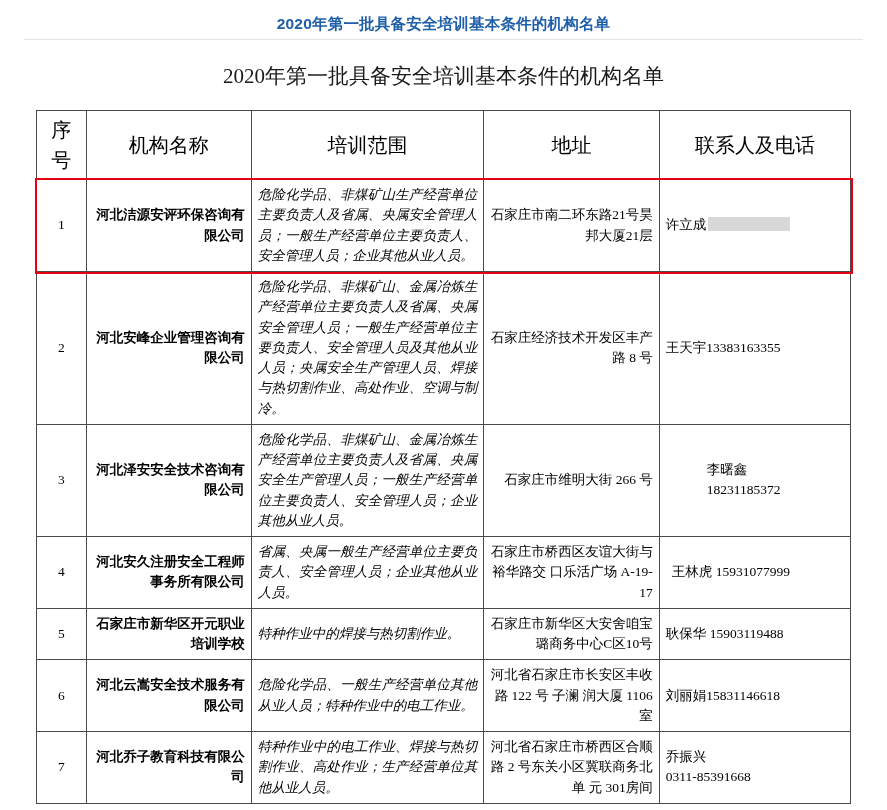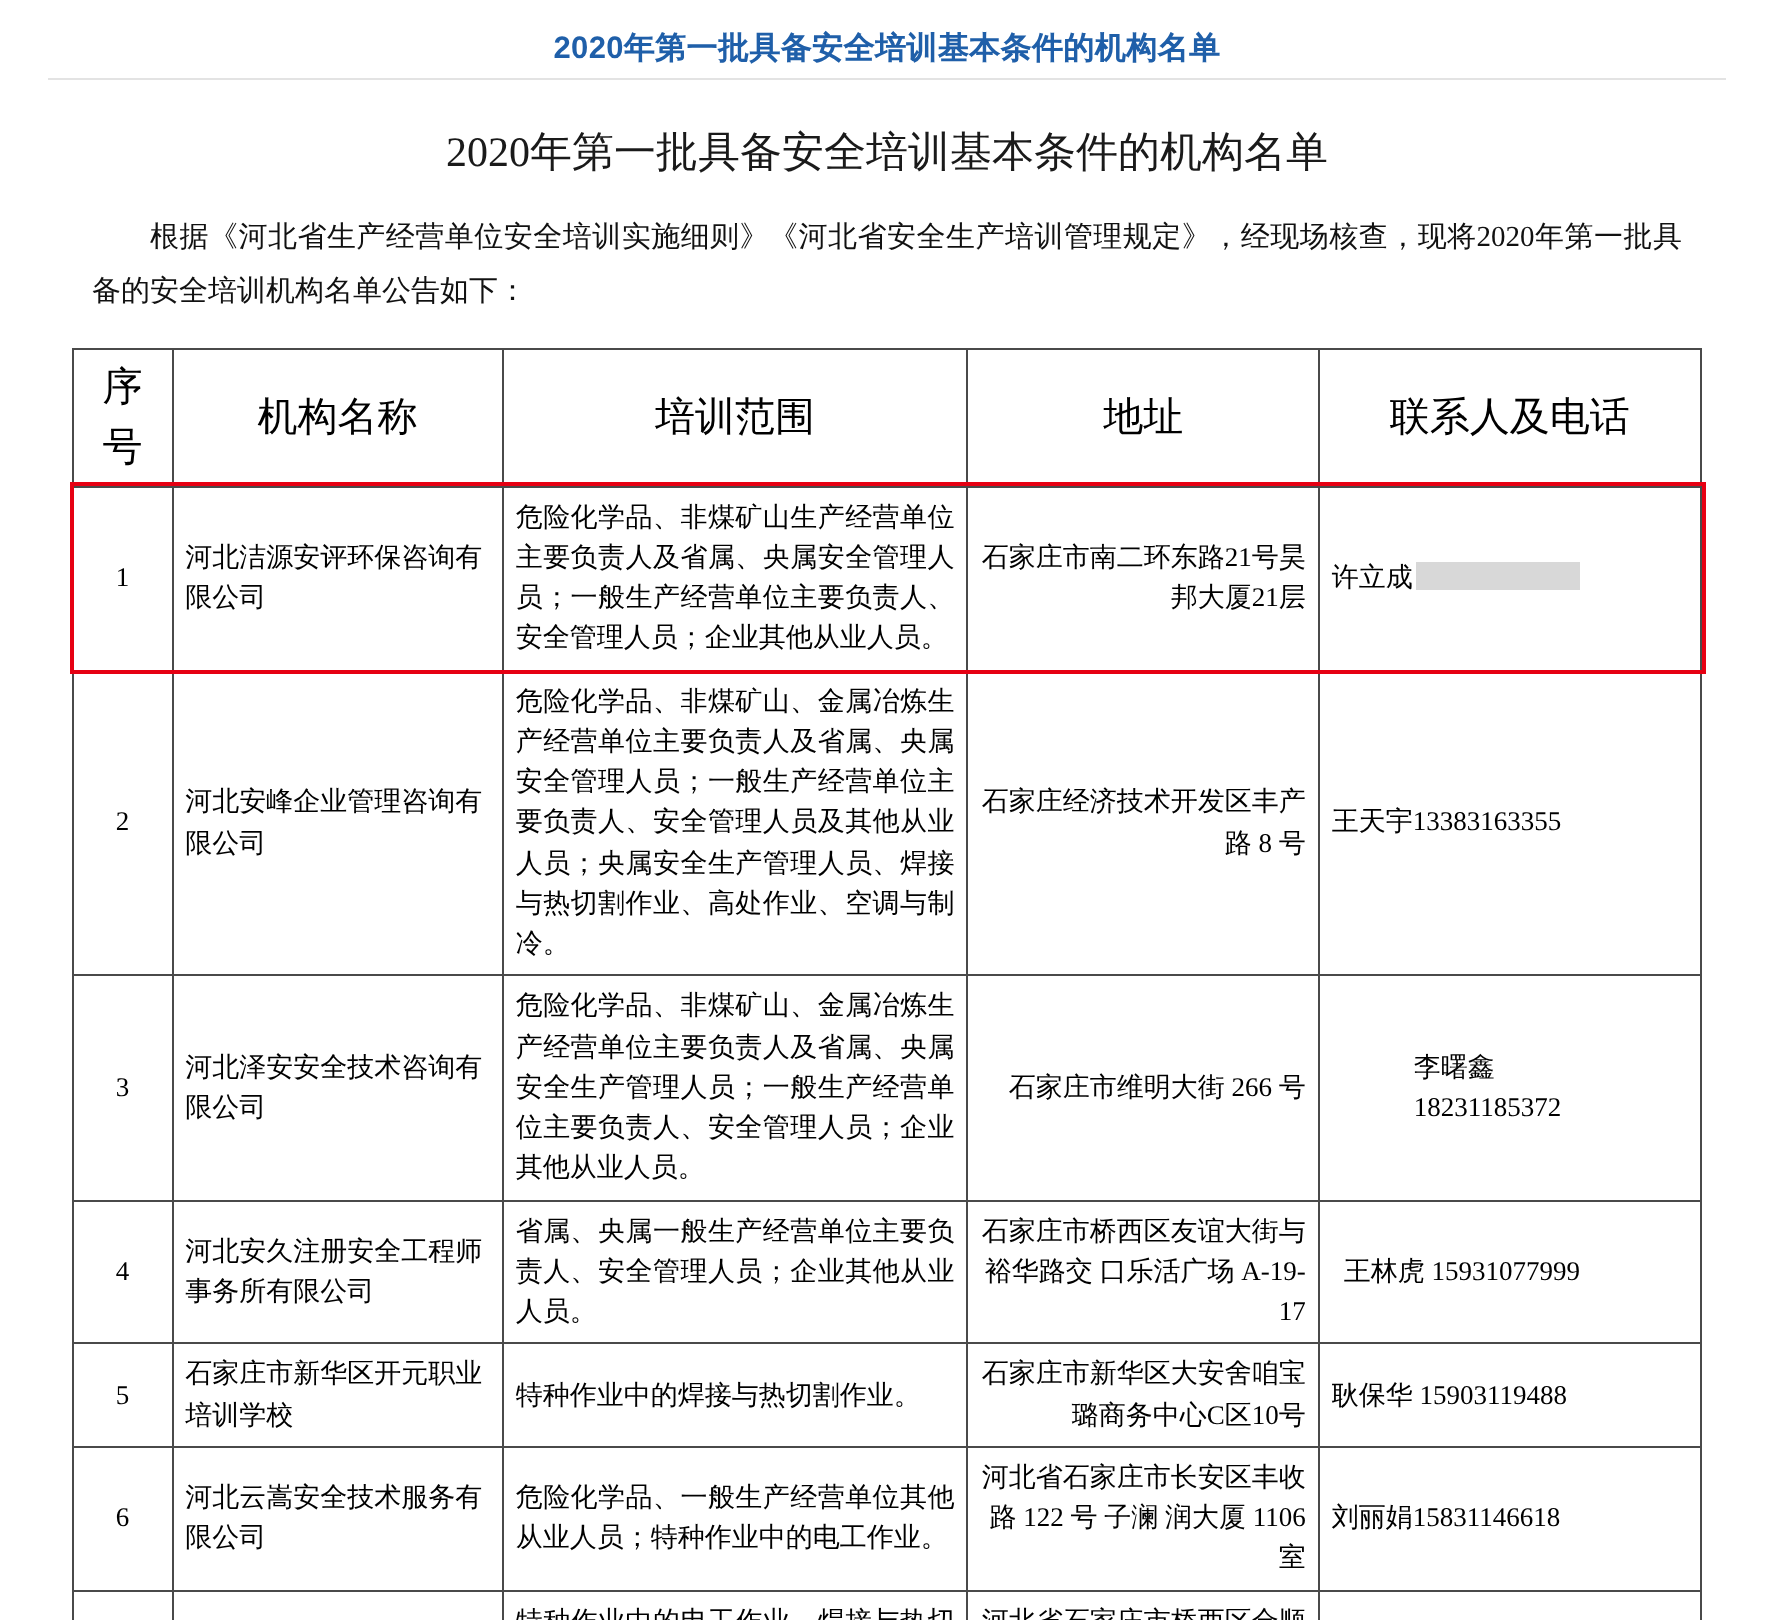--- a/index.html
+++ b/index.html
@@ -70,22 +70,22 @@
     padding: 5px 6px;
   }
   table.main th {
     text-align: center;
     font-weight: normal;
     font-size: 20px;
     height: 26px;
     padding: 4px 6px;
   }
   .c-no { width: 48px; text-align: center; }
-  .c-name { width: 160px; text-align: left; }
-  .c-scope { width: 225px; text-align: justify; }
+  .c-name { width: 160px; text-align: right; font-weight: bold; }
+  .c-scope { width: 225px; text-align: justify; font-style: italic; }
   .c-addr { width: 170px; text-align: right; }
   .c-contact { width: 185px; text-align: left; }
   tr.highlight td {
     border-color: #4a4a4a;
   }
   tr.highlight {
     outline: 2px solid #e60012;
   }
   .redacted {
     display: inline-block;
@@ -101,23 +101,20 @@
 
 <div class="page">
 
   <div class="top-title">2020年第一批具备安全培训基本条件的机构名单</div>
 
 
   <div class="divider"></div>
 
   <div class="doc-title">2020年第一批具备安全培训基本条件的机构名单</div>
 
-  <div class="intro">
-    <span class="indent">根据《河北省生产经营单位安全培训实施细则》《河北省安全生产培训管理规定》，经现场核查，现将2020年第一批具备的安全培训机构名单公告如下：</span>
-  </div>
 
   <table class="main">
     <colgroup>
       <col class="c-no">
         <col class="c-name">
         <col class="c-scope">
         <col class="c-addr">
         <col class="c-contact">
     </colgroup>
     <thead>

